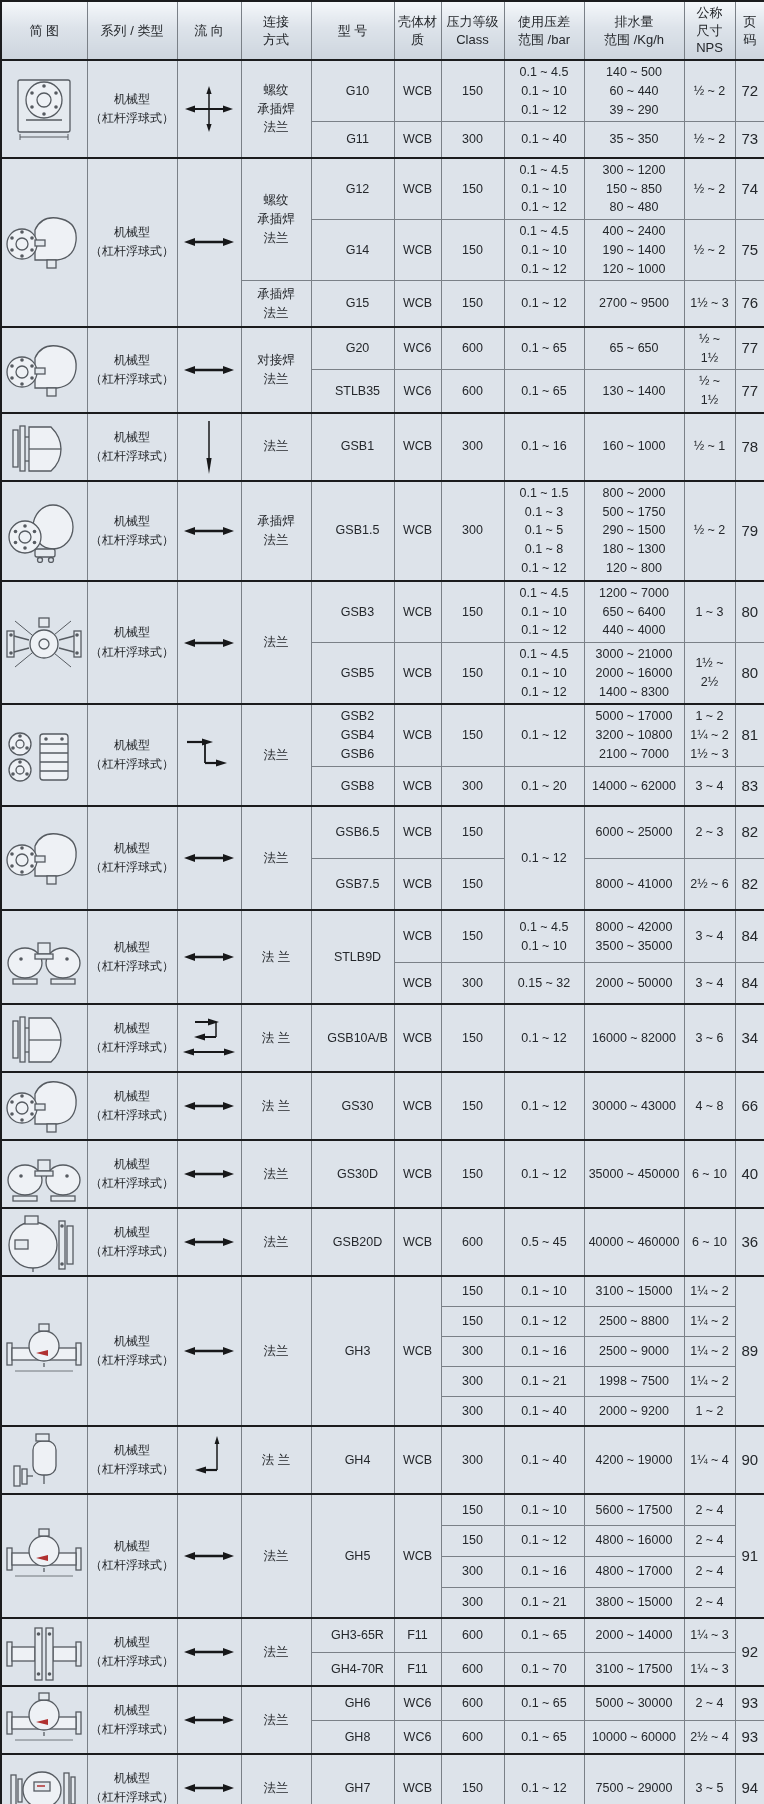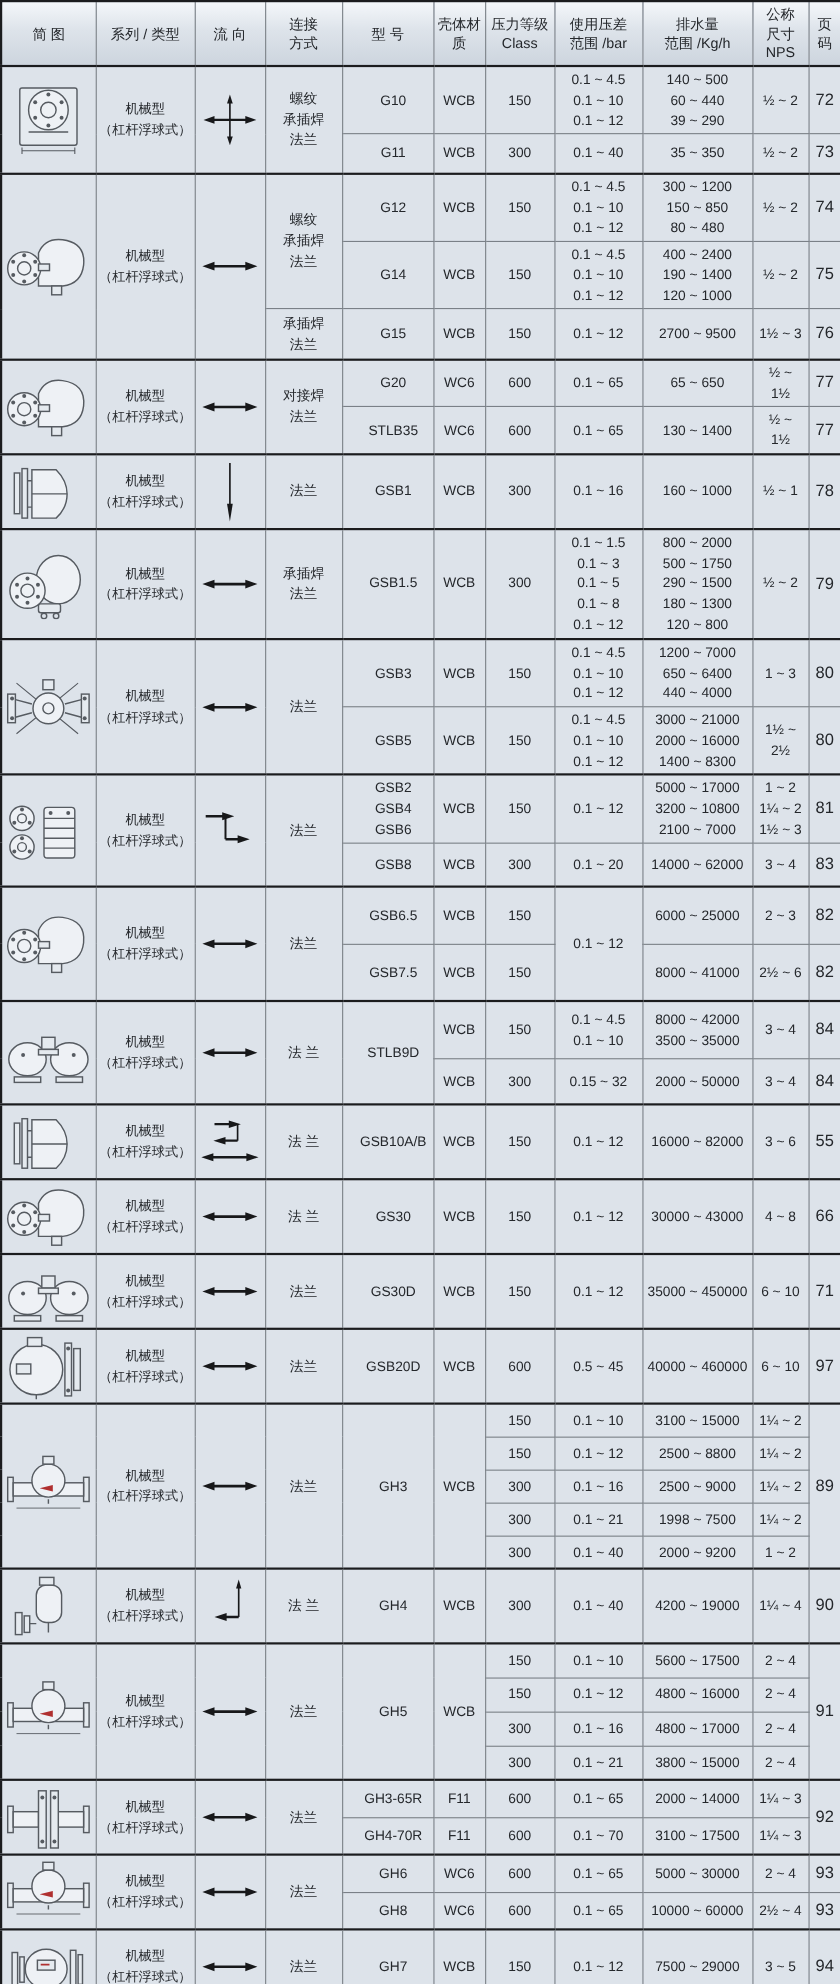--- a/index.html
+++ b/index.html
@@ -487,21 +487,21 @@
               <polygon points="1,38 12,34.4 12,41.6"></polygon>
               <polygon points="53,38 42,34.4 42,41.6"></polygon>
             </svg></td>
           <td>法 兰</td>
           <td class="model">GSB10A/B</td>
           <td>WCB</td>
           <td>150</td>
           <td>0.1 ~ 12</td>
           <td>16000 ~ 82000</td>
           <td>3 ~ 6</td>
-          <td class="page">55</td>
+          <td class="page">34</td>
         </tr>
         <tr class="sec" style="height: 52px;">
           <td class="diag"><svg width="78" height="64" viewBox="0 0 78 64" fill="none">
               <path d="M30 20 q6 -14 22 -12 q21 3 19 23 q-2 17 -19 19 h-22 z" stroke="#565b61" stroke-width="1.3" fill="#eef1f5"></path>
               <rect x="42" y="50" width="9" height="8" stroke="#565b61" stroke-width="1.3" fill="#e5eaef"></rect>
               <circle cx="17" cy="34" r="15" stroke="#565b61" stroke-width="1.3" fill="#eef1f5"></circle>
               <circle cx="17" cy="34" r="6" stroke="#565b61" stroke-width="1.3" fill="none"></circle>
               <circle cx="17" cy="22" r="1.8" fill="#565b61"></circle>
               <circle cx="27" cy="28" r="1.8" fill="#565b61"></circle>
               <circle cx="27" cy="40" r="1.8" fill="#565b61"></circle>
@@ -544,21 +544,21 @@
               <polygon points="1,10 12,6 12,14"></polygon>
               <polygon points="51,10 40,6 40,14"></polygon>
             </svg></td>
           <td>法兰</td>
           <td class="model">GS30D</td>
           <td>WCB</td>
           <td>150</td>
           <td>0.1 ~ 12</td>
           <td>35000 ~ 450000</td>
           <td>6 ~ 10</td>
-          <td class="page">71</td>
+          <td class="page">40</td>
         </tr>
         <tr class="sec" style="height: 60px;">
           <td class="diag"><svg width="78" height="64" viewBox="0 0 78 64" fill="none">
               <ellipse cx="28" cy="35" rx="24" ry="23" stroke="#565b61" stroke-width="1.3" fill="#eef1f5"></ellipse>
               <rect x="54" y="11" width="6" height="48" stroke="#565b61" stroke-width="1.3" fill="#e5eaef"></rect>
               <rect x="62" y="16" width="6" height="38" stroke="#565b61" stroke-width="1.3" fill="#e5eaef"></rect>
               <rect x="10" y="30" width="13" height="9" stroke="#565b61" stroke-width="1.3" fill="#e5eaef"></rect>
               <rect x="20" y="6" width="13" height="8" stroke="#565b61" stroke-width="1.3" fill="#e5eaef"></rect>
               <line x1="28" y1="58" x2="28" y2="62" stroke="#565b61" stroke-width="1.3" fill="none"></line>
               <circle cx="57" cy="16" r="1.8" fill="#565b61"></circle>
@@ -571,21 +571,21 @@
               <polygon points="1,10 12,6 12,14"></polygon>
               <polygon points="51,10 40,6 40,14"></polygon>
             </svg></td>
           <td>法兰</td>
           <td class="model">GSB20D</td>
           <td>WCB</td>
           <td>600</td>
           <td>0.5 ~ 45</td>
           <td>40000 ~ 460000</td>
           <td>6 ~ 10</td>
-          <td class="page">97</td>
+          <td class="page">36</td>
         </tr>
         <tr class="sec" style="height: 30px;">
           <td rowspan="5" class="diag"><svg width="78" height="64" viewBox="0 0 78 64" fill="none">
               <rect x="2" y="24" width="5" height="22" stroke="#565b61" stroke-width="1.3" fill="#e5eaef"></rect>
               <rect x="71" y="24" width="5" height="22" stroke="#565b61" stroke-width="1.3" fill="#e5eaef"></rect>
               <rect x="7" y="29" width="64" height="12" stroke="#565b61" stroke-width="1.3" fill="#eef1f5"></rect>
               <circle cx="39" cy="27" r="15" stroke="#565b61" stroke-width="1.3" fill="#eef1f5"></circle>
               <rect x="34" y="5" width="10" height="7" stroke="#565b61" stroke-width="1.3" fill="#e5eaef"></rect>
               <polygon points="31,34 43,31 43,37" fill="#b03030"></polygon>
               <path d="M10 52 h58" stroke="#565b61" stroke-width="0.8"></path>

